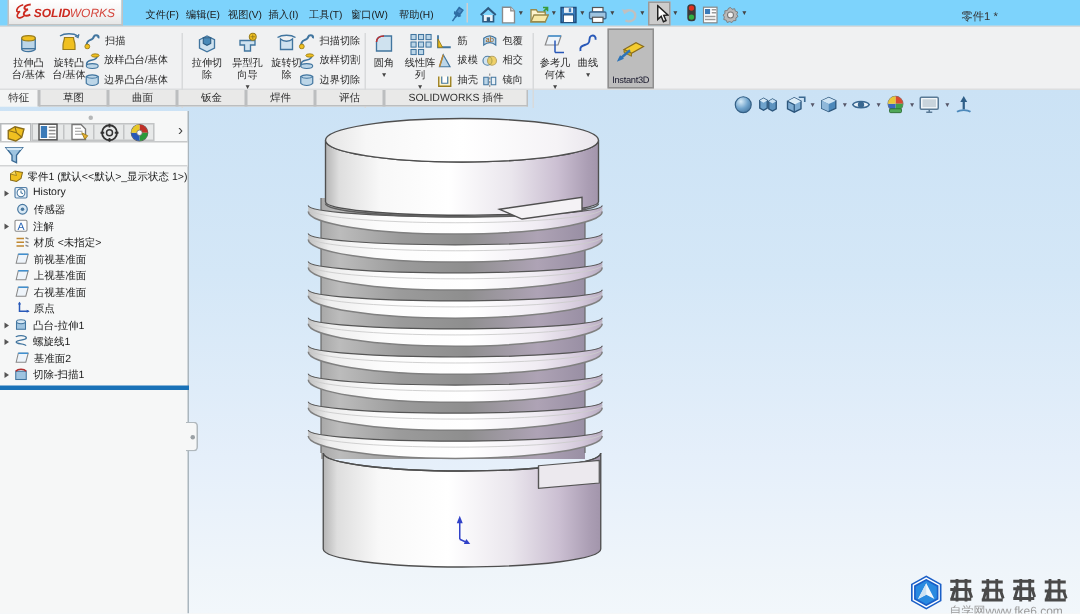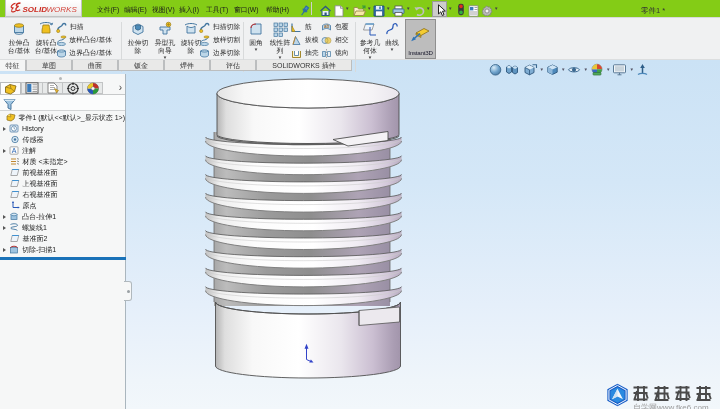--- a/index.html
+++ b/index.html
@@ -3,21 +3,21 @@
 <style>
 * { margin:0; padding:0; box-sizing:border-box; }
 html,body { width:720px; height:409px; overflow:hidden; font-family:"Liberation Sans",sans-serif; }
 #stage { position:relative; width:720px; height:409px; background:#f0f1f2; }
 
 
 #vp { position:absolute; left:0; top:60px; width:720px; height:349px;
   background:linear-gradient(180deg,#cbe2f5 0%,#d4e7f7 35%,#e5effa 70%,#eff5fa 92%,#f2f7fb 100%); }
 
 
-#tbar { position:absolute; left:0; top:0; width:720px; height:18px; background:#84cc16; border-bottom:1px solid #d7d9da; }
+#tbar { position:absolute; left:0; top:0; width:720px; height:18px; background:#7dd3fc; border-bottom:1px solid #d7d9da; }
 #logo { position:absolute; left:5px; top:0; width:77px; height:17px; background:linear-gradient(180deg,#ffffff,#f5f5f5 55%,#e6e6e6); border:1px solid #c2c2c2; border-top:none; display:flex; align-items:center; justify-content:center; }
 #logo svg { display:block; }
 .menu { position:absolute; top:5px; font-size:6.8px; color:#1b1b1b; }
 .qi { position:absolute; }
 .qdd { position:absolute; top:6px; font-size:4.5px; color:#444; }
 .qsep { position:absolute; top:2px; width:1px; height:13px; background:#cfcfcf; }
 #selbtn { position:absolute; left:432px; top:1px; width:15px; height:16px; background:#ccc; border:1px solid #9a9a9a; }
 #ptitle { position:absolute; left:641px; top:6px; font-size:7.5px; color:#333; }
 
 

